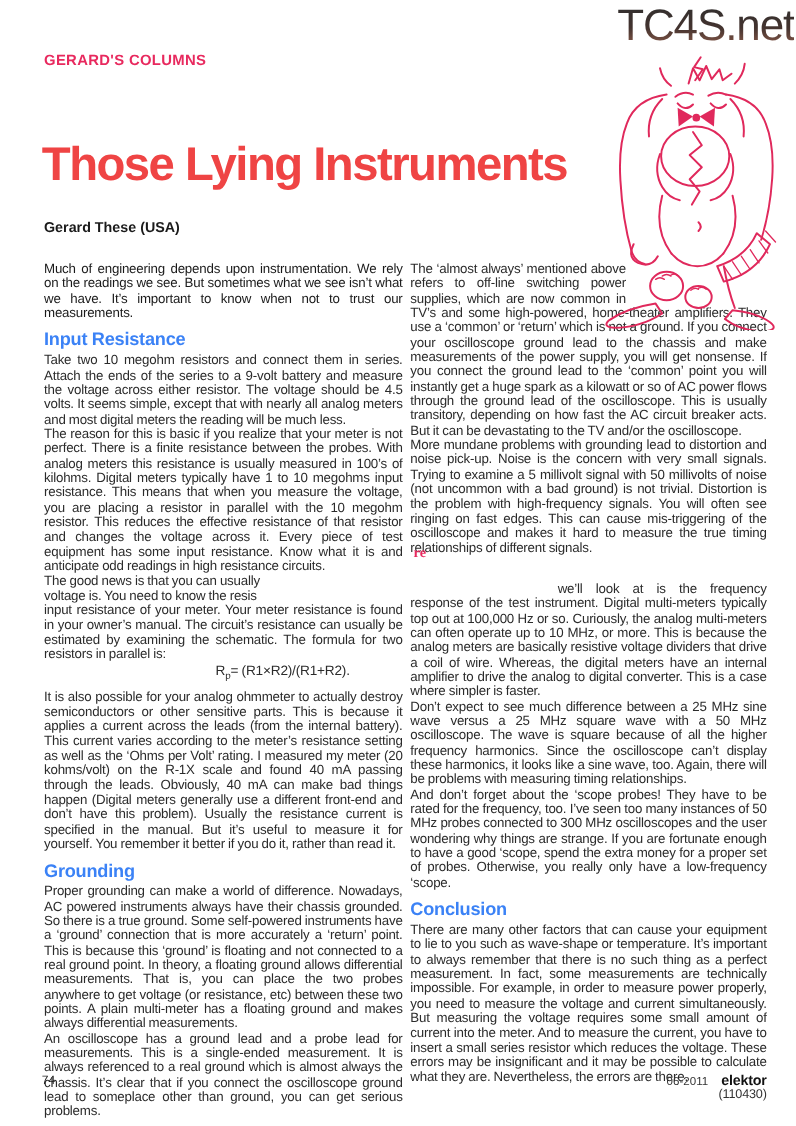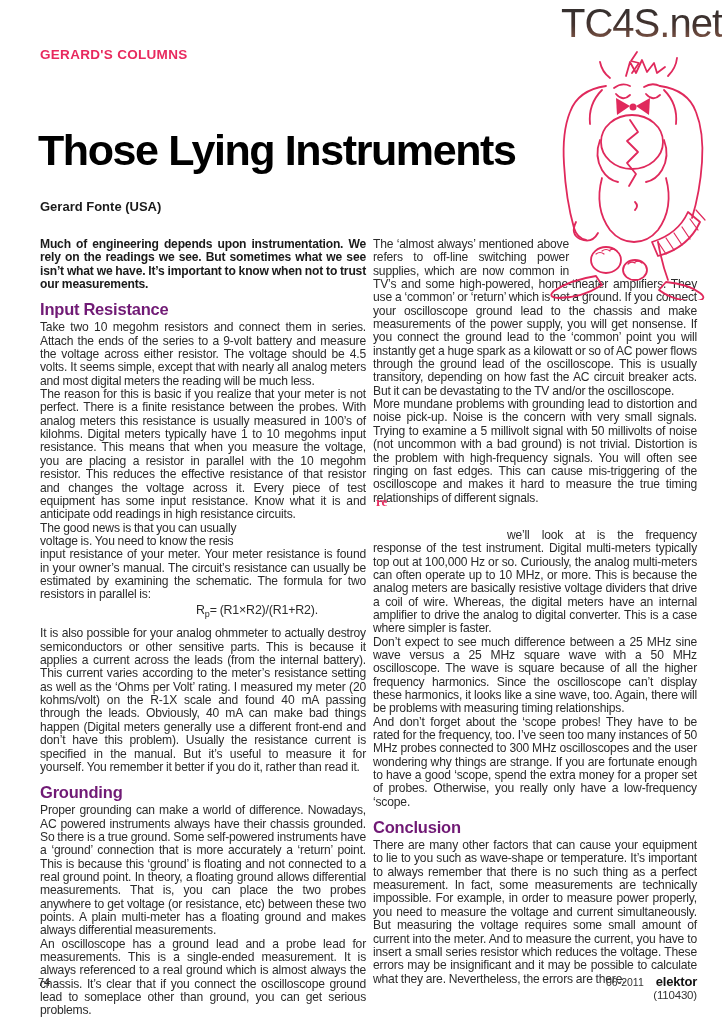--- a/index.html
+++ b/index.html
@@ -3,31 +3,31 @@
 <meta charset="utf-8">
 <style>
   html,body{margin:0;padding:0;background:#e9e9e9;}
   .page{position:relative;width:724px;height:1024px;background:#ffffff;overflow:hidden;
         font-family:"Liberation Sans",sans-serif;color:#2b2b2b;}
 
   
   .column-label{position:absolute;left:40px;top:47px;font-size:13.5px;font-weight:bold;
                 color:#E8295E;letter-spacing:.3px;}
   .title{position:absolute;left:38px;top:126px;margin:0;font-size:43px;font-weight:bold;
-         color:#000000;letter-spacing:-1.4px;white-space:nowrap;z-index:7;}
+         color:#ef4444;letter-spacing:-1.4px;white-space:nowrap;z-index:7;}
   .byline{position:absolute;left:40px;top:199px;font-size:13px;font-weight:bold;color:#1a1a1a;}
 
   
   .columns{position:absolute;left:40px;top:238px;width:657px;display:flex;gap:7px;z-index:2;}
   .col{font-size:12.1px;line-height:13.35px;letter-spacing:-.18px;word-spacing:-.3px;text-align:justify;}
   .col.left{flex:0 0 326px;}
   .col.right{flex:1 1 auto;}
   .col p{margin:0;}
-  .intro{font-weight:bold;color:#1a1a1a;}
-  h2.sec{font-size:16.5px;line-height:18px;color:#701a75;margin:9px 0 3px;font-weight:bold;letter-spacing:-.2px;}
+  .intro{font-weight:normal;color:#1a1a1a;}
+  h2.sec{font-size:16.5px;line-height:18px;color:#3b82f6;margin:9px 0 3px;font-weight:bold;letter-spacing:-.2px;}
   .frag-line{white-space:nowrap;overflow:hidden;text-align:left;}
   .formula{margin:2px 0 6px;padding-left:108px;font-size:12.4px;text-align:center;}
   .formula sub{font-size:9px;}
   .indent-first{text-indent:134px;margin-top:24px !important;}
   .article-code{text-align:right;font-size:11.5px;margin-top:3px;color:#333;}
   .cartoon-spacer{float:right;width:128px;height:30px;}
   .heading-fragment{position:absolute;left:376px;top:494px;font-size:13px;font-weight:bold;
                     color:#E8295E;z-index:70;font-family:Liberation Serif, serif;}
 
   
@@ -94,21 +94,21 @@
     <ellipse cx="66" cy="210" rx="15" ry="13"></ellipse>
     <path d="M56,204 q4,-3 8,0 M62,201 q4,-3 8,0 M70,200 q4,-2 7,1" stroke-width="1.2"></path>
     <ellipse cx="95" cy="220" rx="12" ry="10"></ellipse>
     <path d="M88,214 q3,-3 7,-1 M95,212 q4,-2 7,1" stroke-width="1.2"></path>
     <path d="M118,192 q4,22 10,38"></path>
     <path d="M56,226 q-26,4 -42,15 q-7,6 4,7 q24,0 44,-13 z"></path>
     <path d="M126,232 q22,2 34,11 q8,6 -3,8 q-22,1 -38,-11 z"></path>
   </svg>
 
   <h1 class="title">Those Lying Instruments</h1>
-  <div class="byline">Gerard Fonte (USA)</div>
+  <div class="byline">Gerard These (USA)</div>
 
   <div class="columns">
     <div class="col left">
       <p class="intro">Much of engineering depends upon instrumentation. We rely on the readings we see. But sometimes what we see isn’t what we have. It’s important to know when not to trust our measurements.</p>
       <h2 class="sec">Input Resistance</h2>
       <p>Take two 10 megohm resistors and connect them in series. Attach the ends of the series to a 9-volt battery and measure the voltage across either resistor. The voltage should be 4.5 volts. It seems simple, except that with nearly all analog meters and most digital meters the reading will be much less.</p>
       <p>The reason for this is basic if you realize that your meter is not perfect. There is a finite resistance between the probes. With analog meters this resistance is usually measured in 100’s of kilohms. Digital meters typically have 1 to 10 megohms input resistance. This means that when you measure the voltage, you are placing a resistor in parallel with the 10 megohm resistor. This reduces the effective resistance of that resistor and changes the voltage across it. Every piece of test equipment has some input resistance. Know what it is and anticipate odd readings in high resistance circuits.</p>
       <div class="frag-line">The good news is that you can usually</div>
       <div class="frag-line">voltage is. You need to know the resis</div>
       <p>input resistance of your meter. Your meter resistance is found in your owner’s manual. The circuit’s resistance can usually be estimated by examining the schematic. The formula for two resistors in parallel is:</p>

